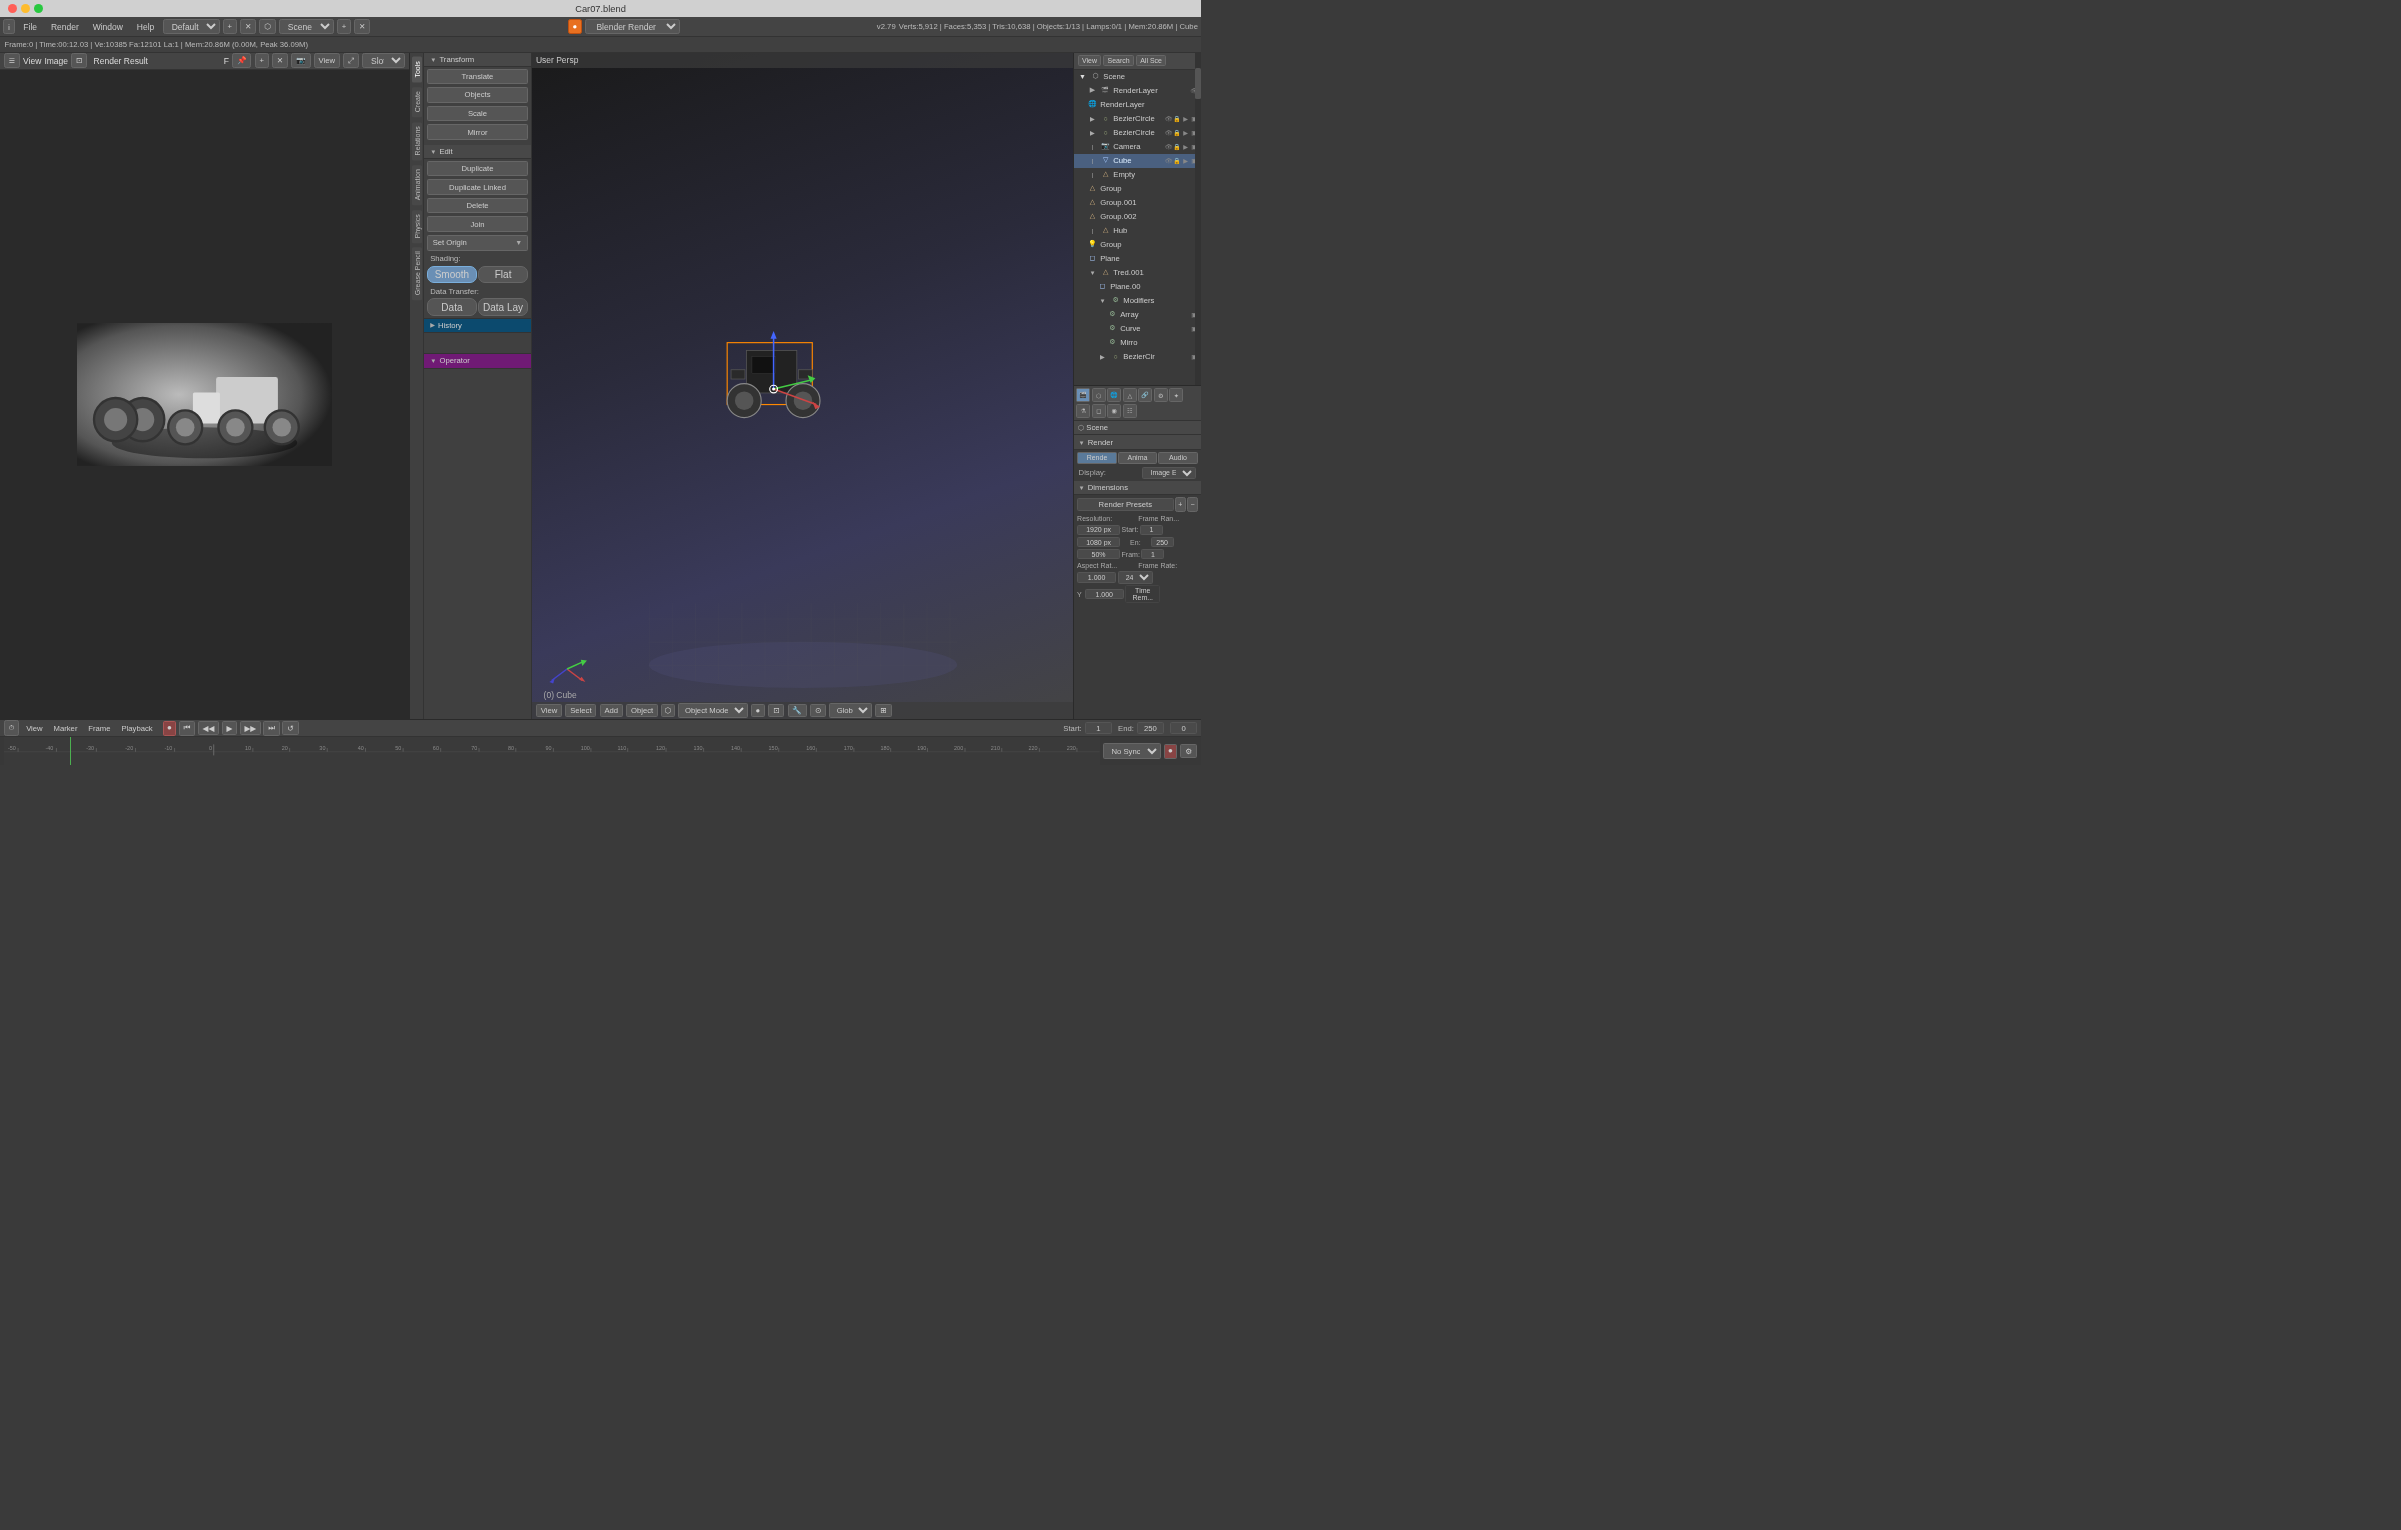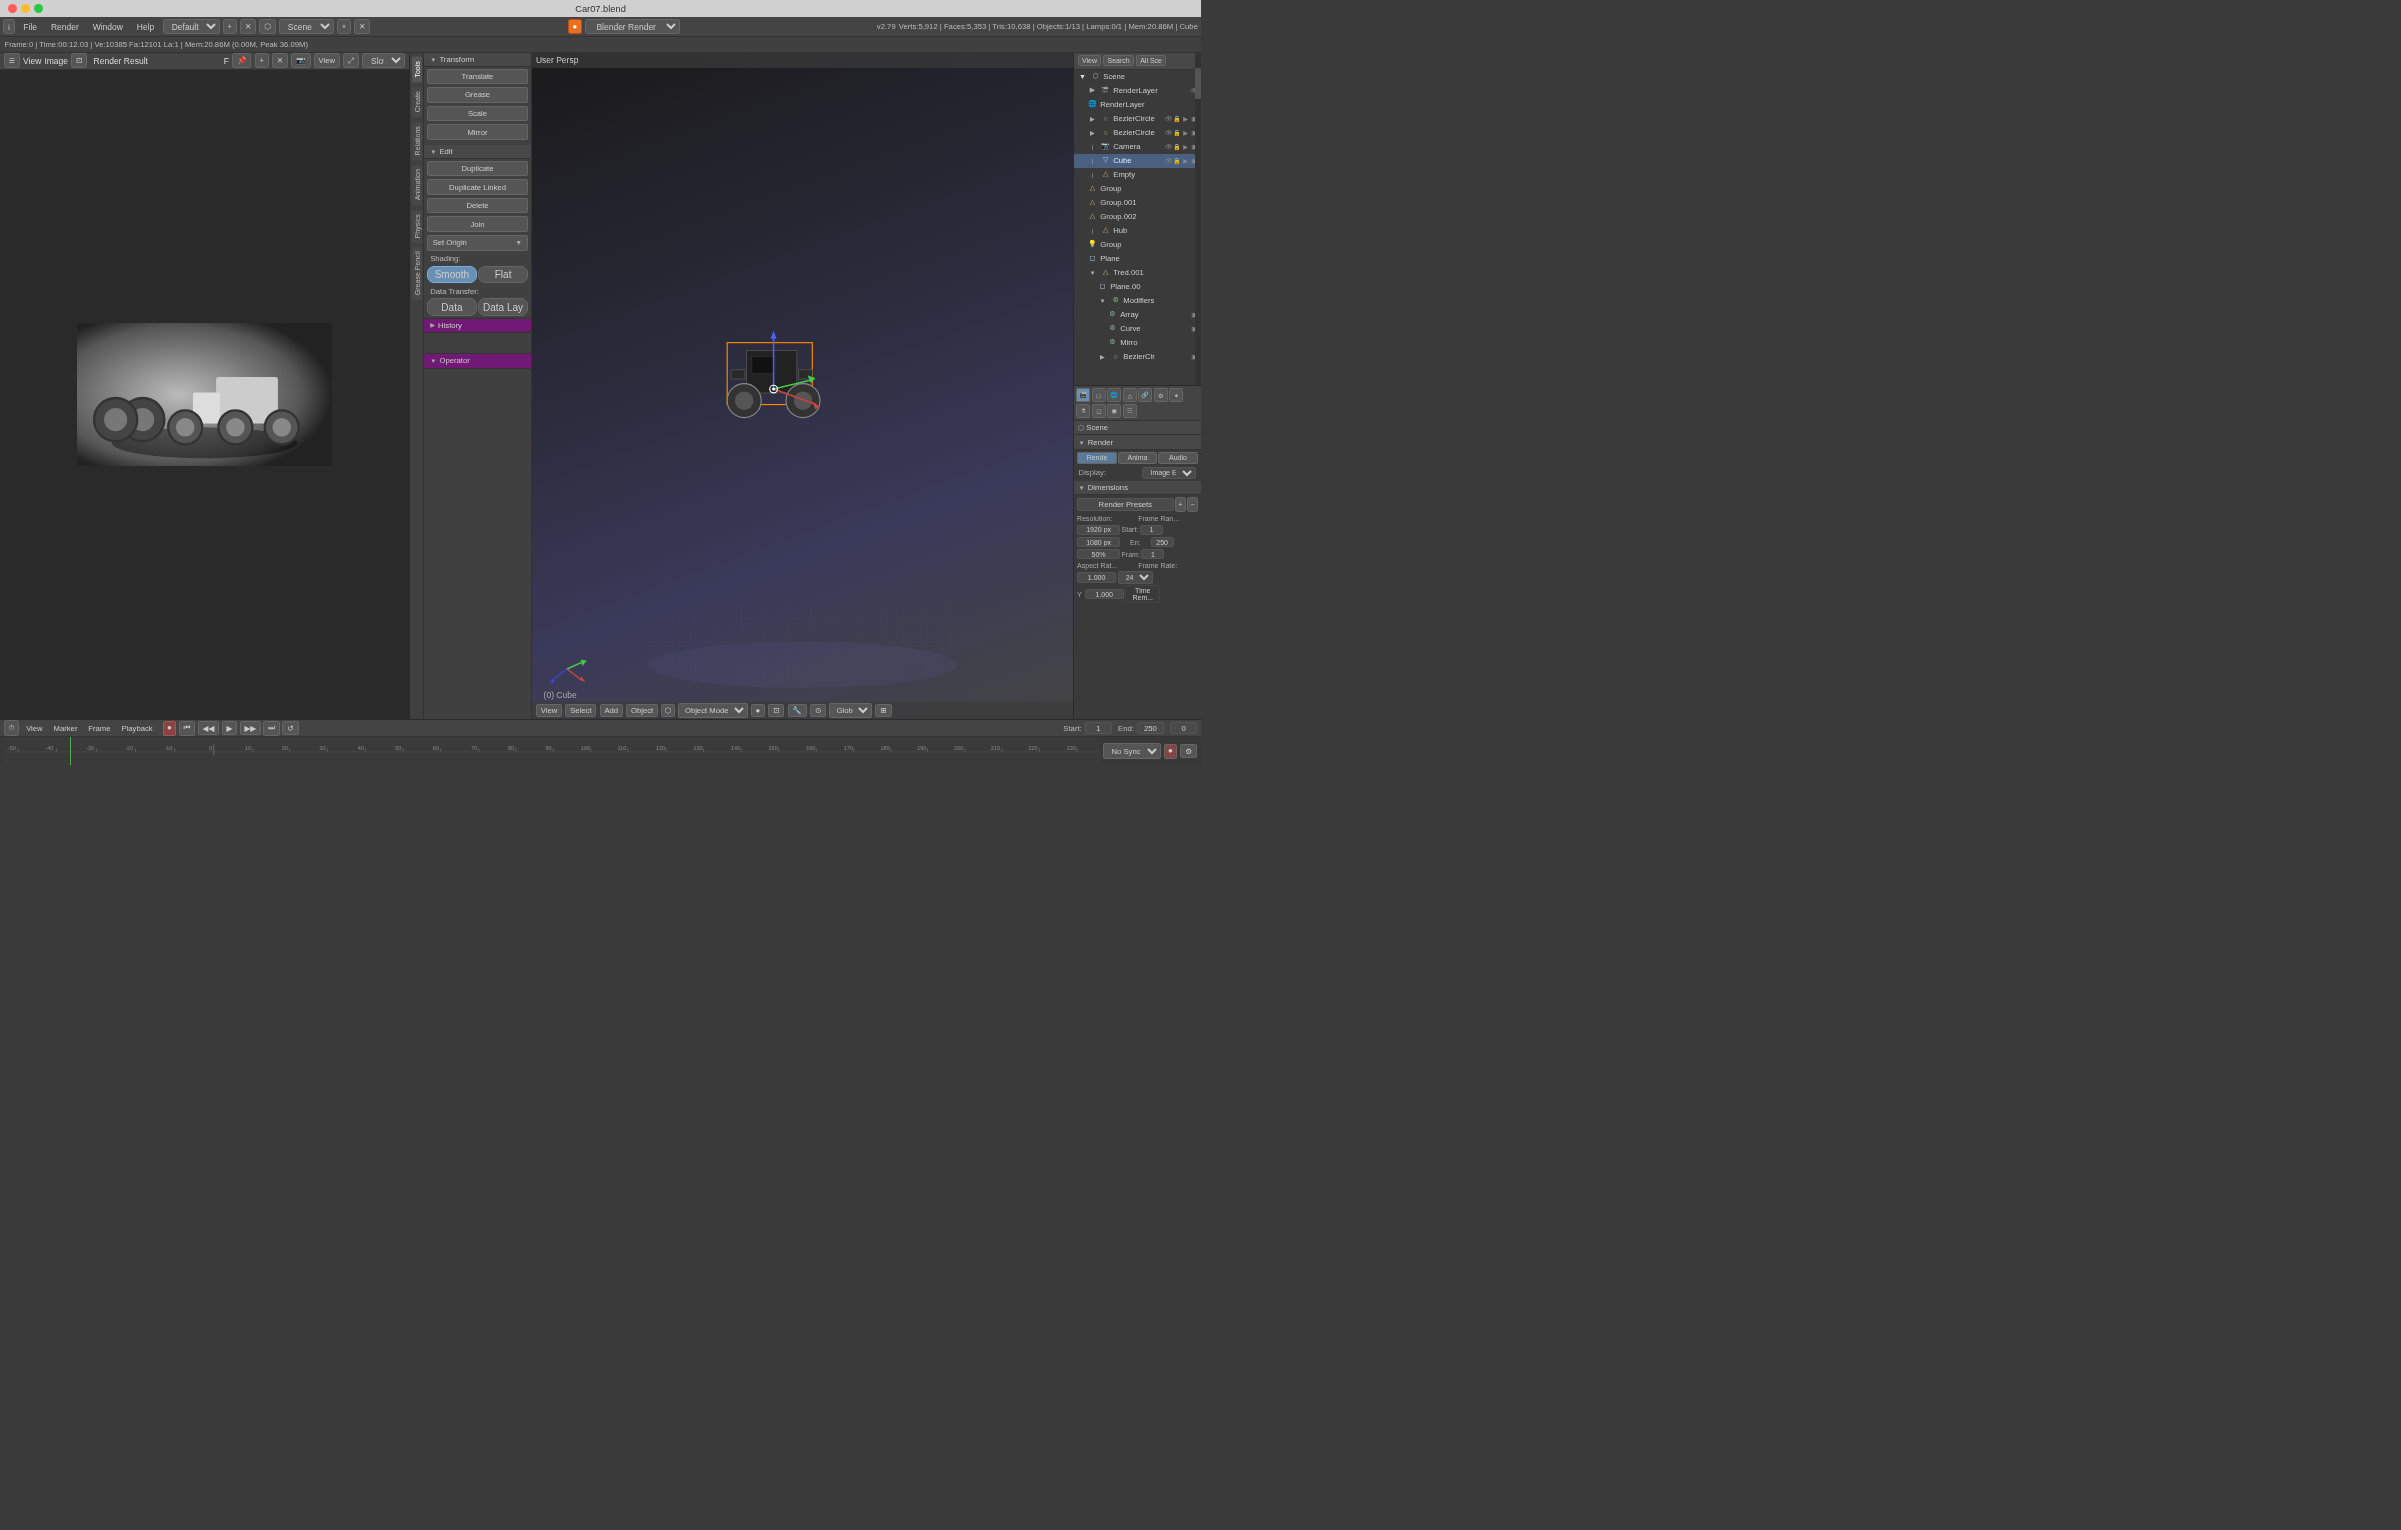--- a/index.html
+++ b/index.html
@@ -253,21 +253,21 @@
       font-size: 7.7px;
       color: #bbb;
       padding: 2.3px 6.2px 0.8px;
     }
     .data-btn-row {
       display: flex;
       gap: 1.5px;
       margin: 1.5px 3.1px;
     }
     .history-section {
-      background: #701a75;
+      background: #0c4a6e;
       padding: 2.3px 6.2px;
       font-size: 7.7px;
       color: #ccc;
       border-bottom: 0.8px solid #333;
       border-top: 0.8px solid #333;
       display: flex;
       gap: 3.1px;
       cursor: pointer;
     }
     .history-arrow { font-size: 6.2px; color: #aaa; }
@@ -706,21 +706,21 @@
     <div class="tools-tab">Physics</div>
     <div class="tools-tab">Grease Pencil</div>
   </div>
 
   <div class="tool-props">
     <div class="section-header">
       <span class="section-arrow">▼</span>
       <span>Transform</span>
     </div>
     <button class="tool-btn">Translate</button>
-    <button class="tool-btn">Grease</button>
+    <button class="tool-btn">Objects</button>
     <button class="tool-btn">Scale</button>
     <button class="tool-btn">Mirror</button>
 
     <div class="section-header" style="margin-top:3.1px;">
       <span class="section-arrow">▼</span>
       <span>Edit</span>
     </div>
     <button class="tool-btn">Duplicate</button>
     <button class="tool-btn">Duplicate Linked</button>
     <button class="tool-btn">Delete</button>

